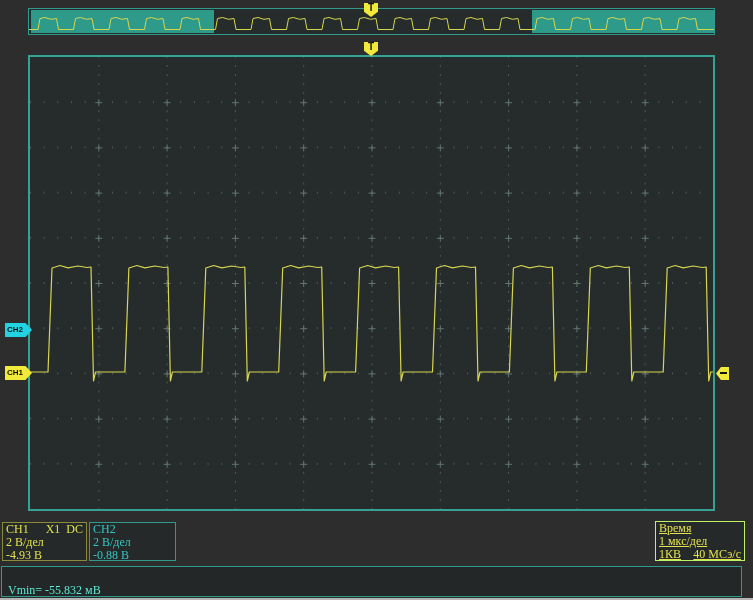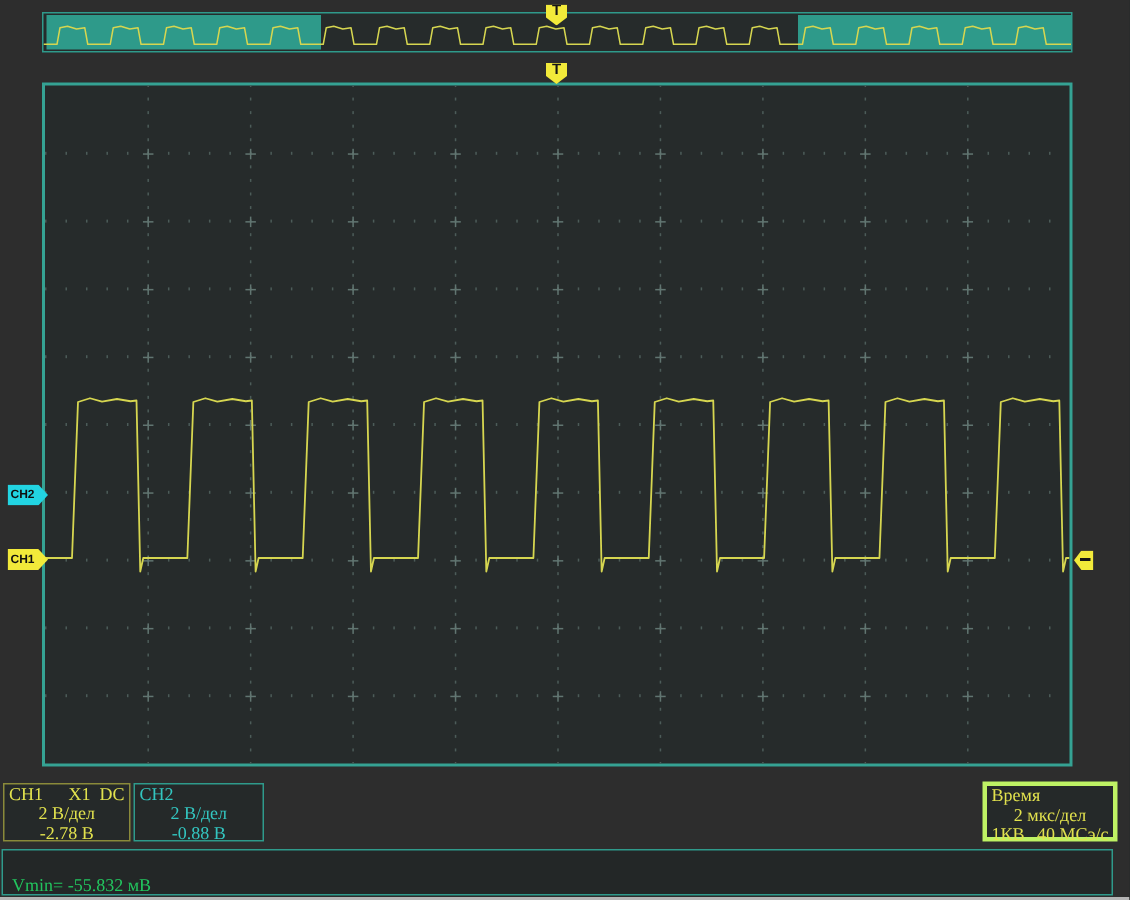--- a/index.html
+++ b/index.html
@@ -29,31 +29,31 @@
            line-height:14px; padding-left:2px; box-sizing:border-box; z-index:5; }
   #ch2-marker { left:5px; top:323px; background:#22d4e2; }
   #ch1-marker { left:5px; top:366px; background:#f2ea3a; }
   #trig-level-marker { left:716px; top:367px; width:13px; height:13px; background:#f2ea3a;
                        clip-path:polygon(0 50%,38% 0,100% 0,100% 100%,38% 100%); z-index:5; }
   #trig-level-marker .dash { position:absolute; right:2px; top:5px; width:7px; height:2px; background:#151515; }
 
   
   .panel { background:#252929; box-sizing:border-box; font-size:12px; line-height:13px; padding:0 3px; }
   .row { display:flex; justify-content:space-between; white-space:pre; }
-  .row.right { justify-content:center; }
+  .row.right { justify-content:flex-start; }
   #ch1-panel  { left:2px;  top:522px; width:85px; height:39px; border:1px solid #8a8a3a; color:#e2e24e; }
   #ch2-panel  { left:89px; top:522px; width:87px; height:39px; border:1px solid #2f9a8b; color:#33c6c0; }
-  #time-panel { left:655px; top:521px; width:90px; height:40px; border:3px solid #bef264; color:#e2e24e; }
+  #time-panel { left:655px; top:521px; width:90px; height:40px; border:1px solid #bef264; color:#e2e24e;text-decoration:underline; }
 
   
   #meas-bar { left:1px; top:566px; width:741px; height:31px; border:1px solid #2f9a8b;
               background:#232727; box-sizing:border-box; font-size:12px; }
   .meas-row { position:absolute; left:0; width:100%; height:14px; white-space:pre; }
   .meas-item { position:absolute; }
-  .meas-ch1 { color:#22c55e; }
+  .meas-ch1 { color:#5eead4; }
   .meas-ch2 { color:#2fc1c1; }
   .m0 { left:6px; } .m1 { left:106px; }
 
   #bottom-strip { left:0; top:598px; width:753px; height:2px; background:#b5b5b5; }
 </style>
 </head>
 <body>
 
 <div id="overview-bar" class="abs">
   <div class="view-shade" style="left: 2px; width: 183px;"></div>
@@ -1158,36 +1158,36 @@
 <div id="trig-level-marker" class="abs">
   <span class="dash"></span>
 </div>
 
 <div id="ch1-panel" class="panel abs">
   <div class="row">
     <span>CH1</span>
     <span>X1  DC</span>
   </div>
   <div class="row right"><span>2 В/дел</span></div>
-  <div class="row right"><span>-2.78 В</span></div>
+  <div class="row right"><span>-4.93 В</span></div>
 </div>
 
 <div id="ch2-panel" class="panel abs">
   <div class="row">
     <span>CH2</span>
   </div>
   <div class="row right"><span>2 В/дел</span></div>
   <div class="row right"><span>-0.88 В</span></div>
 </div>
 
 <div id="time-panel" class="panel abs">
   <div class="row">
     <span>Время</span>
   </div>
-  <div class="row right"><span>2 мкс/дел</span></div>
+  <div class="row right"><span>1 мкс/дел</span></div>
   <div class="row">
     <span>1КВ</span>
     <span>40 МСэ/с</span>
   </div>
 </div>
 
 <div id="meas-bar" class="abs">
   <div class="meas-row" style="top:1px;">
     <span class="meas-item meas-ch1 m0">Vmin= -55.832 мВ</span>
     <span class="meas-item meas-ch1 m1">Vmax= 4.699 В</span>

